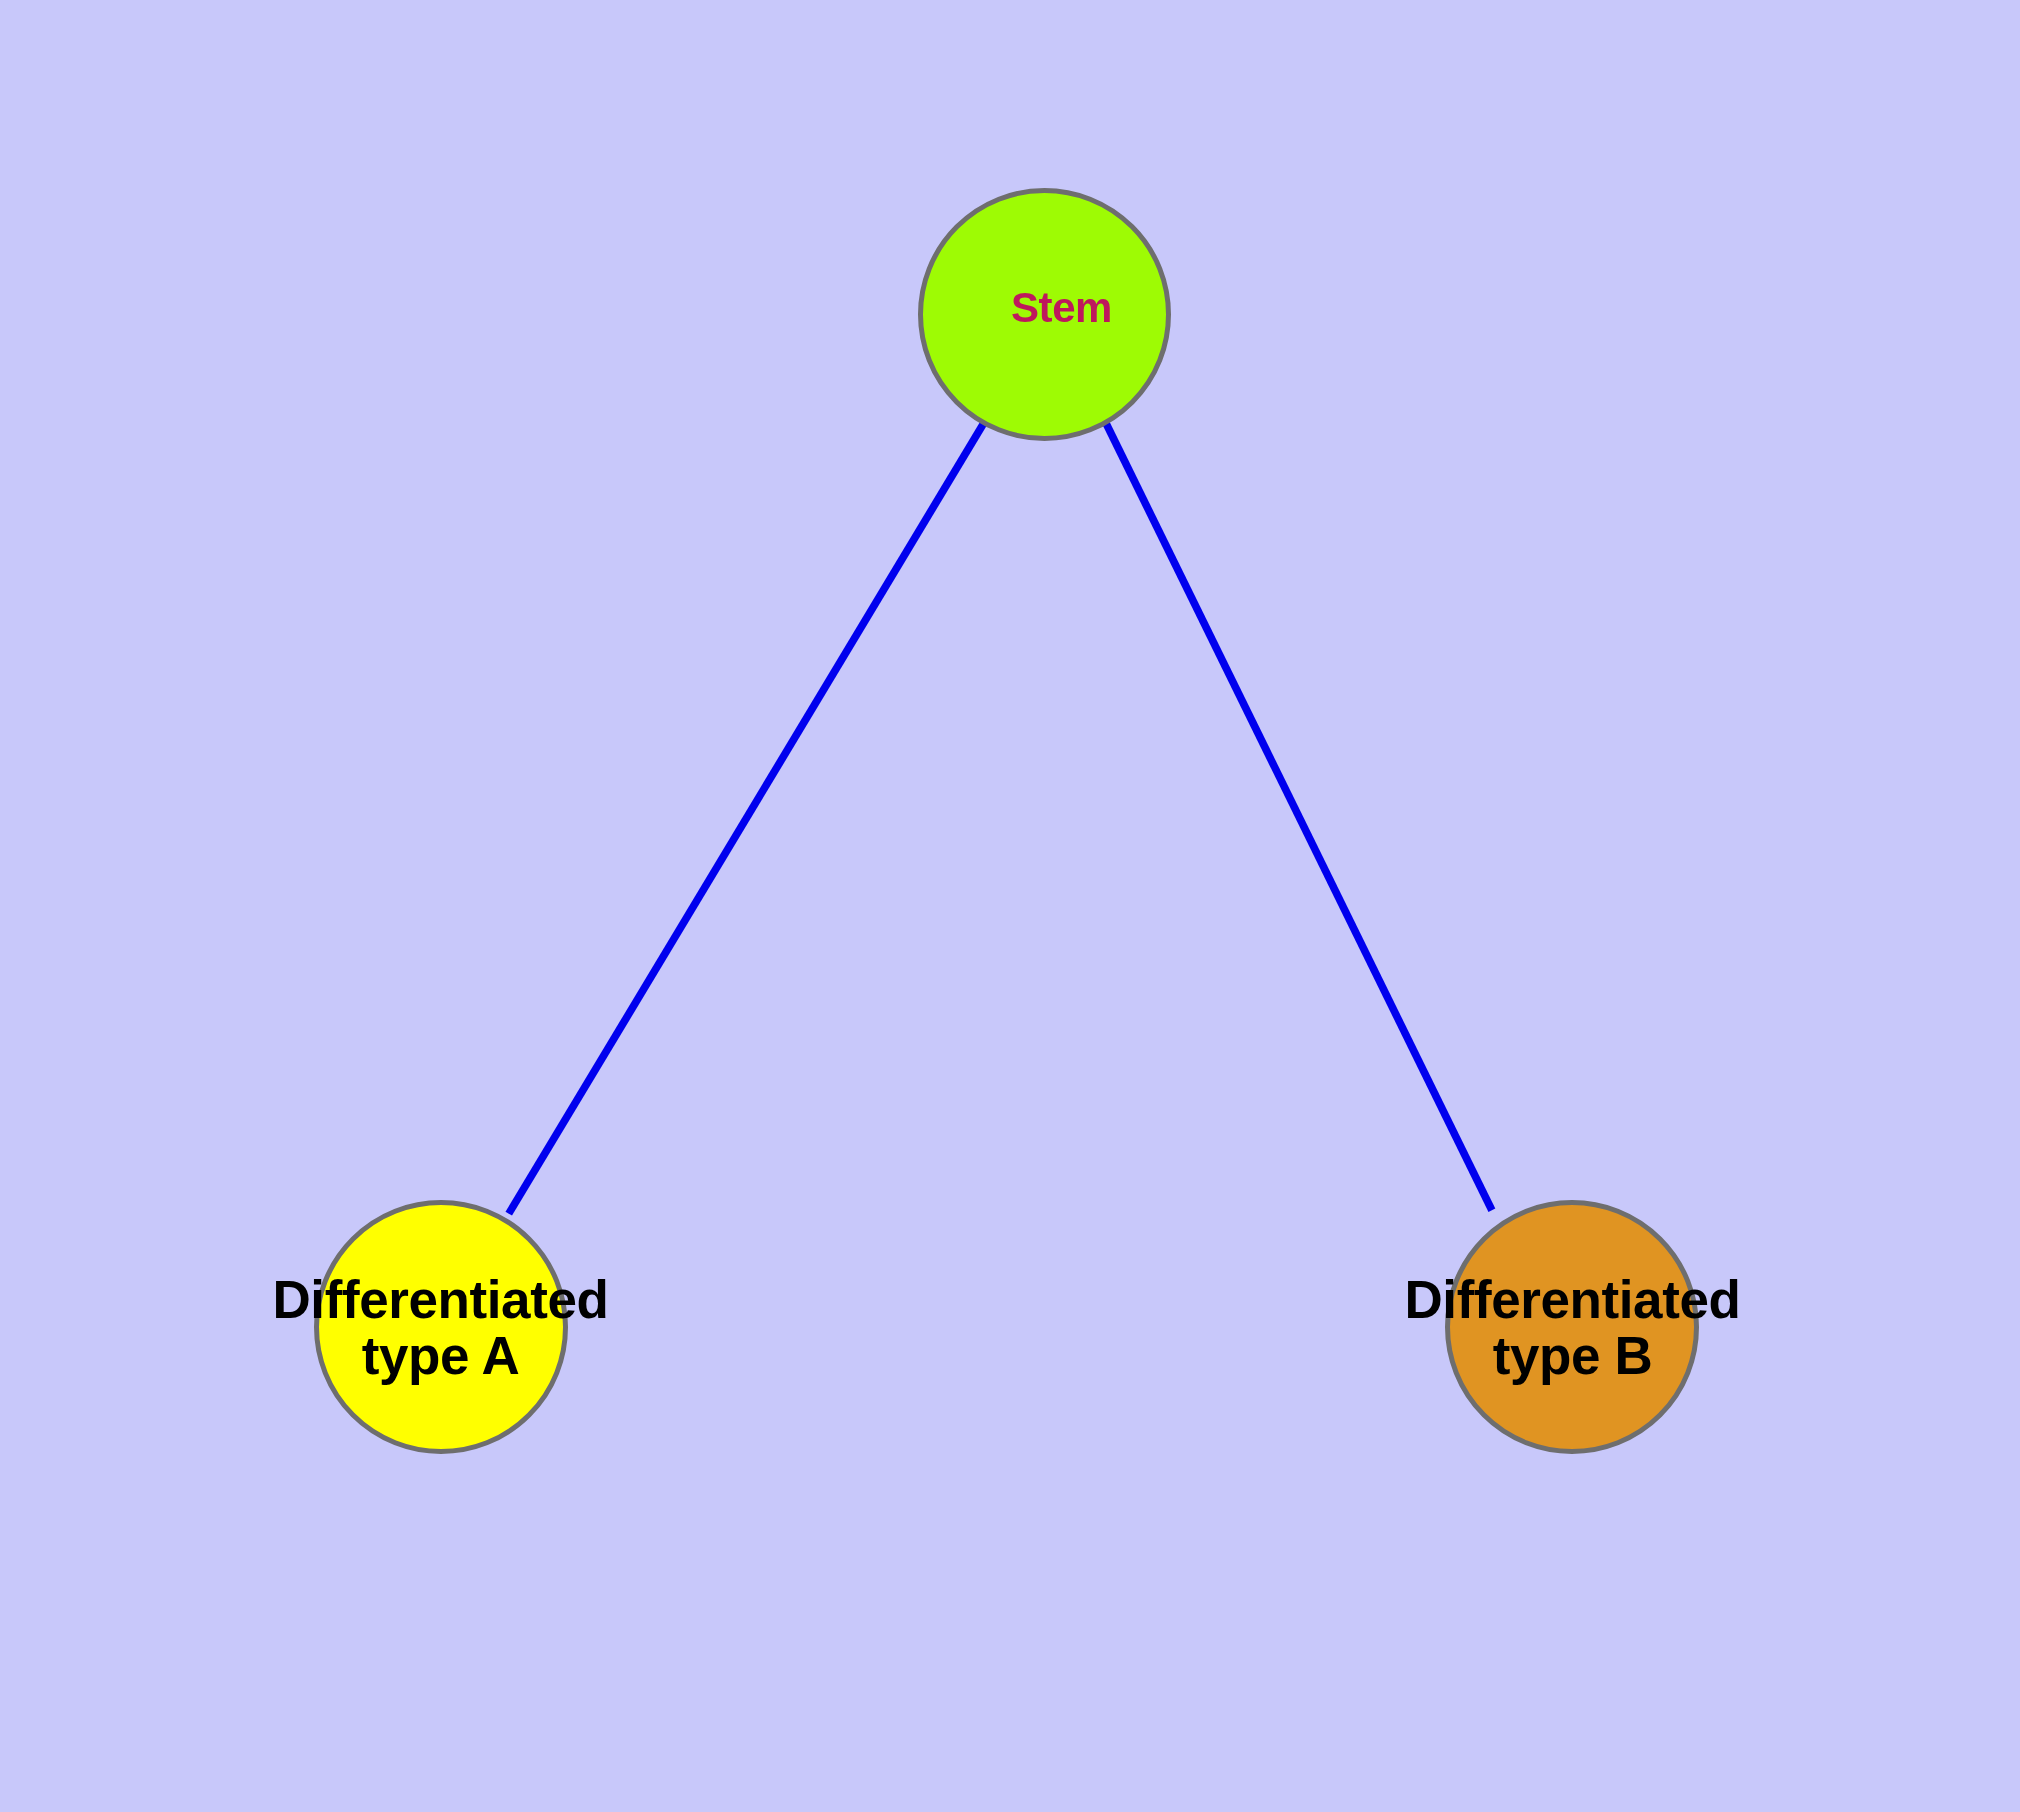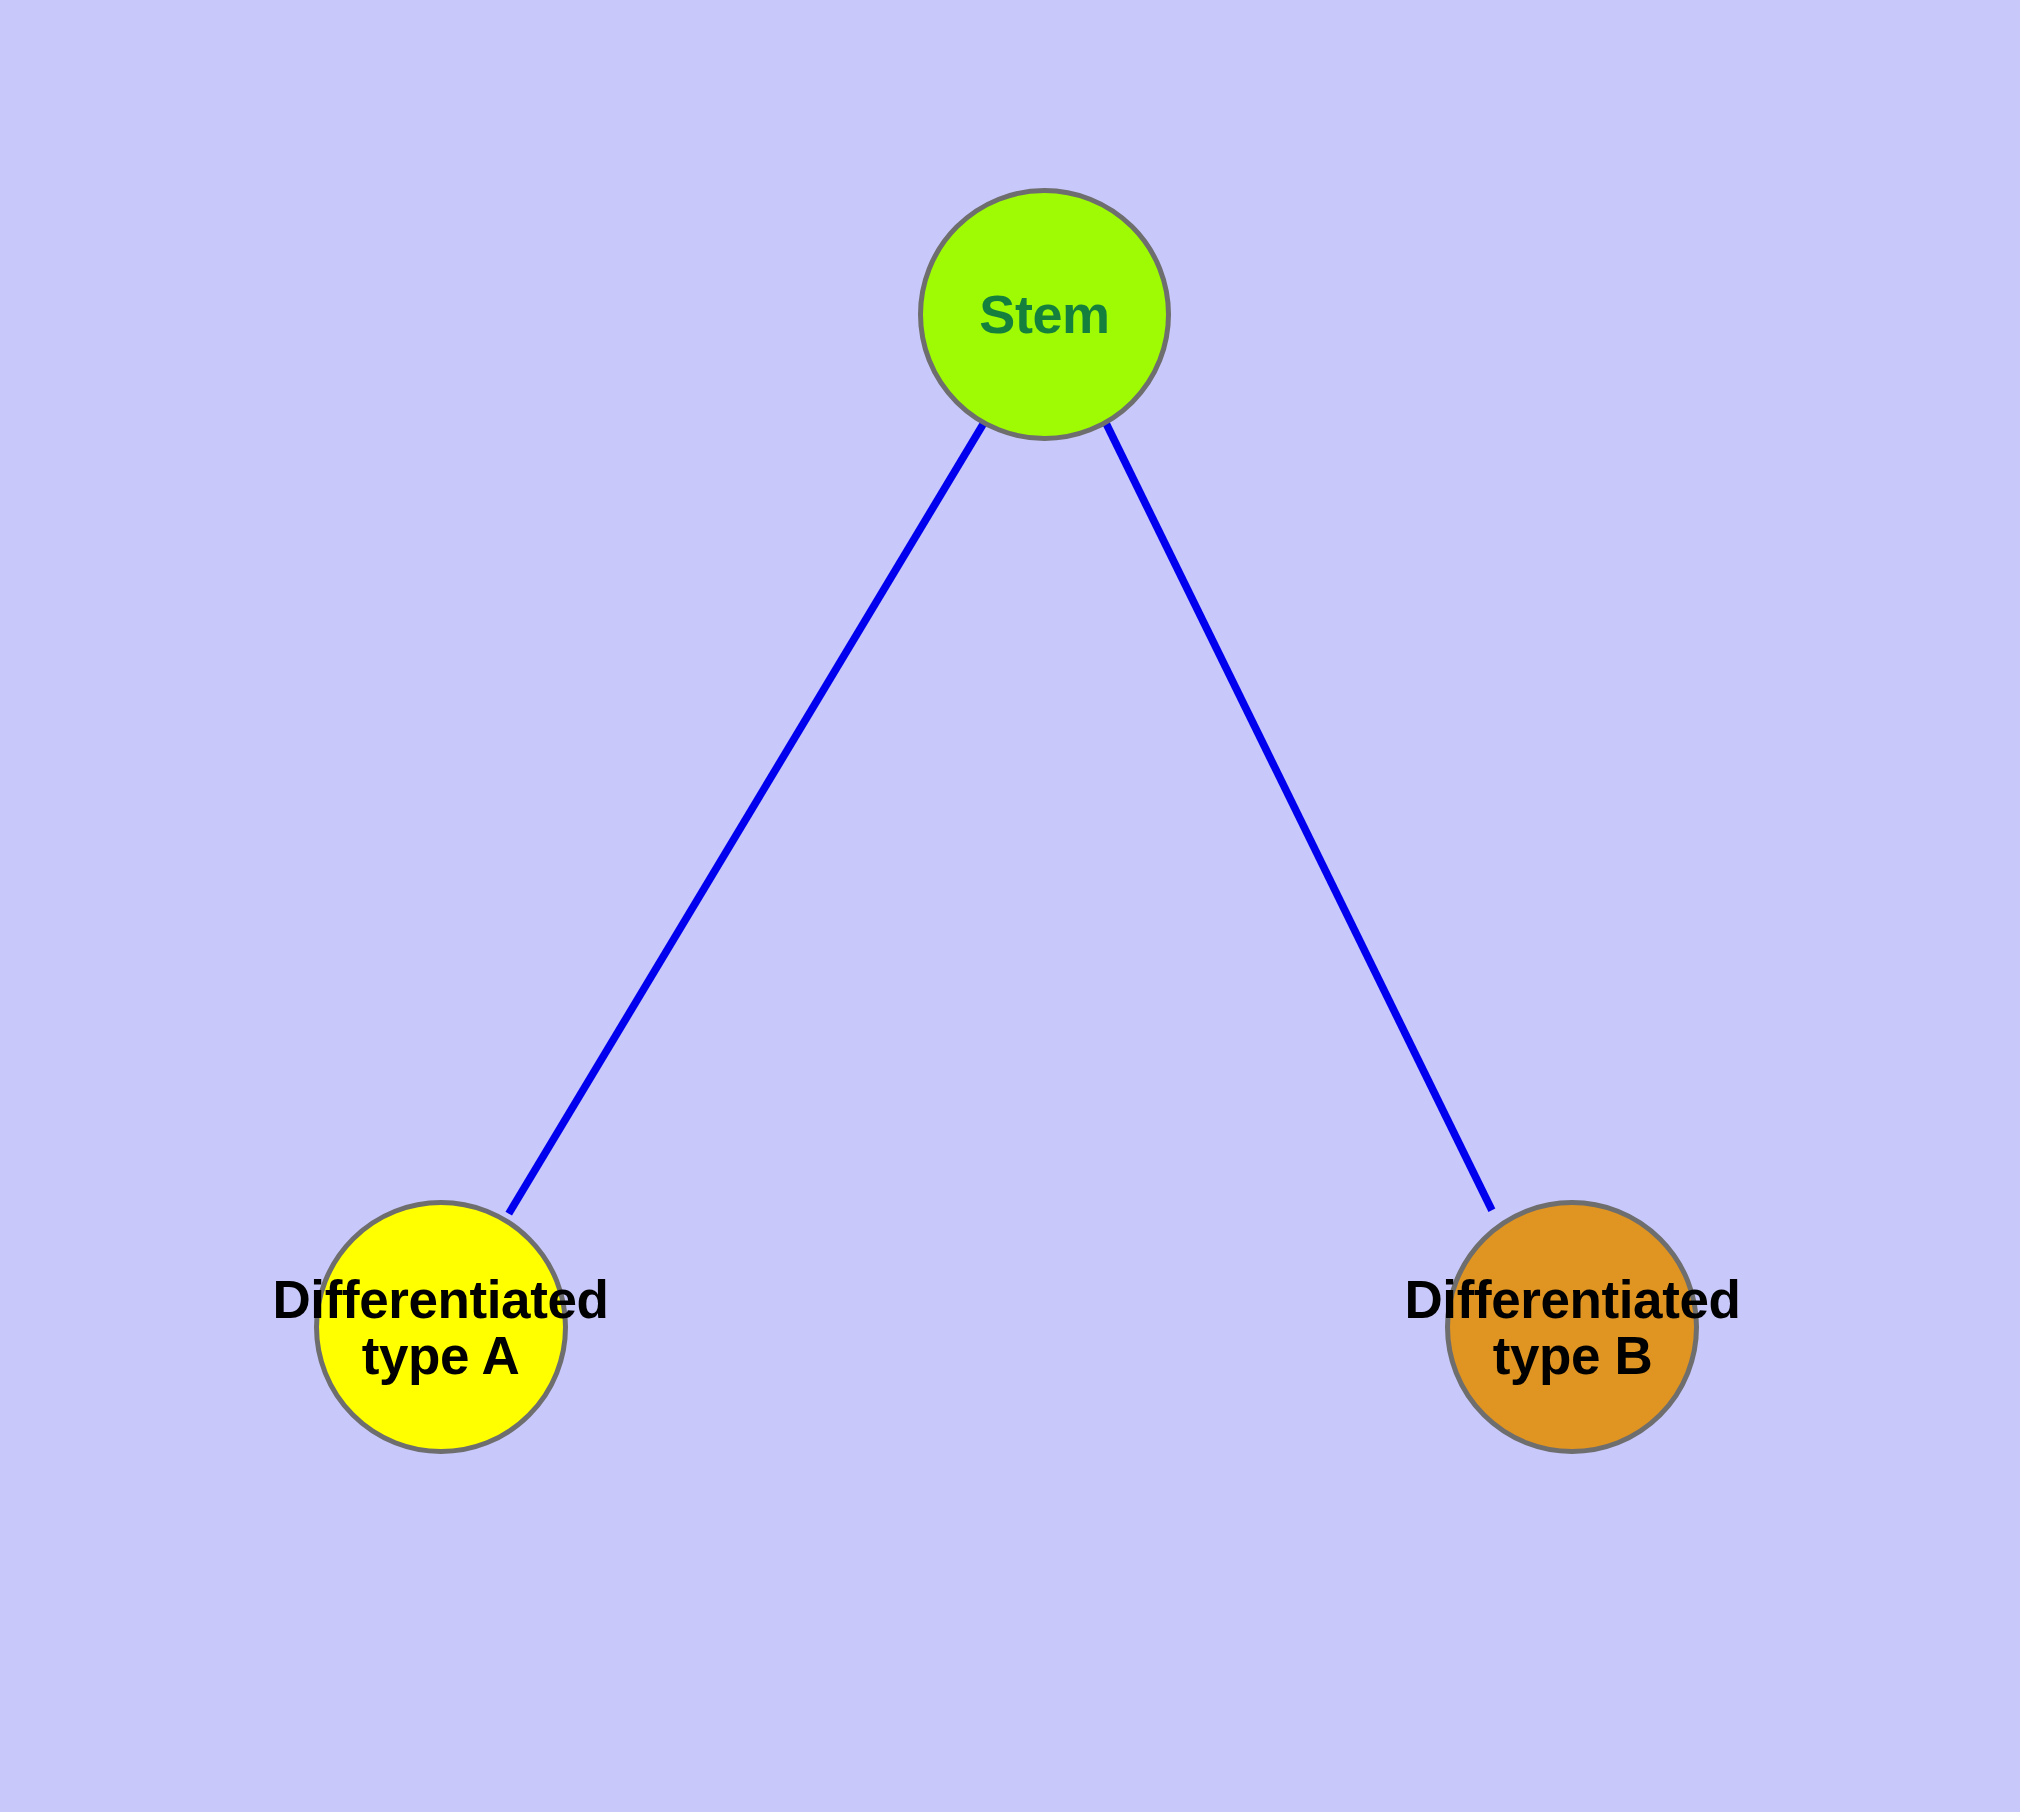--- a/index.html
+++ b/index.html
@@ -54,20 +54,20 @@
 
   <svg id="edge-layer" viewBox="0 0 2384 2138">
     <line id="edge-stem-to-diff-a" x1="1160" y1="500" x2="600" y2="1432" stroke="#0000EE" stroke-width="9" stroke-linecap="butt"></line>
     <line id="edge-stem-to-diff-b" x1="1305" y1="500" x2="1760" y2="1428" stroke="#0000EE" stroke-width="9" stroke-linecap="butt"></line>
   </svg>
 
   <div class="node" id="node-stem" style="left: 918px; top: 188px; width: 253px; height: 253px; background: rgb(158, 251, 4); border-color: rgb(110, 110, 110);"></div>
   <div class="node" id="node-diff-a" style="left: 314px; top: 1200px; width: 254px; height: 254px; background: rgb(255, 255, 0); border-color: rgb(110, 110, 110);"></div>
   <div class="node" id="node-diff-b" style="left: 1445px; top: 1200px; width: 254px; height: 254px; background: rgb(224, 148, 34); border-color: rgb(110, 110, 110);"></div>
 
-  <div class="node-label" id="label-stem" style="font-size: 54px; color: #15803d; width: 763px; left: 663px; top: 286px;">Stem</div>
+  <div class="node-label" id="label-stem" style="font-size: 42px; color: #be185d; width: 763px; left: 680px; top: 286px;">Stem</div>
   <div class="node-label" id="label-diff-a" style="font-size: 53px; color: rgb(0, 0, 0); width: 763px; left: 59px; top: 1272px;">Differentiated
 type A</div>
   <div class="node-label" id="label-diff-b" style="font-size: 53px; color: rgb(0, 0, 0); width: 763px; left: 1191px; top: 1272px;">Differentiated
 type B</div>
 
 </div>
 
 
 </body></html>

